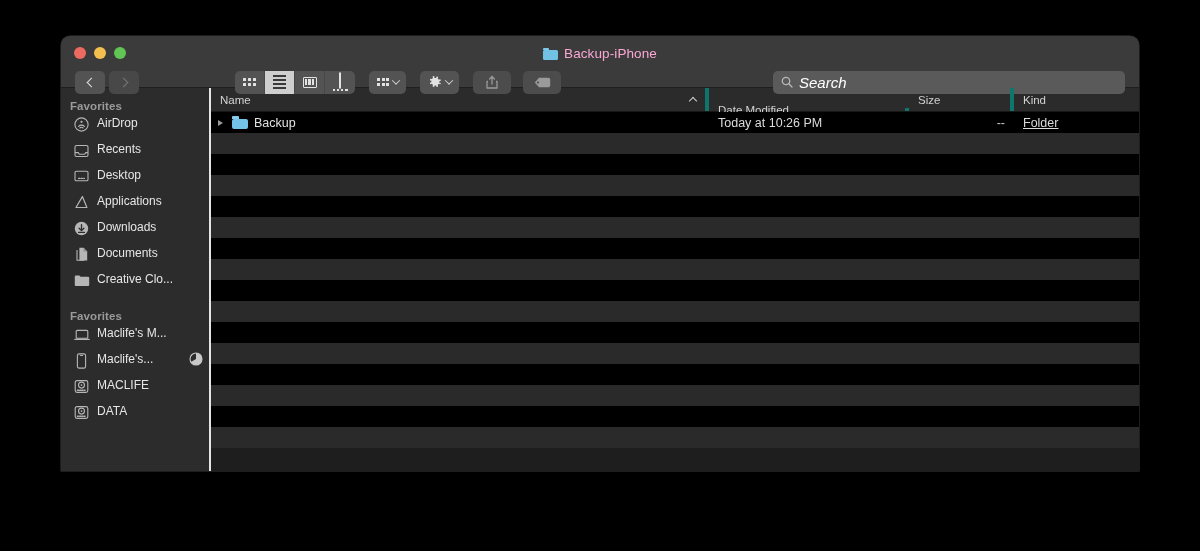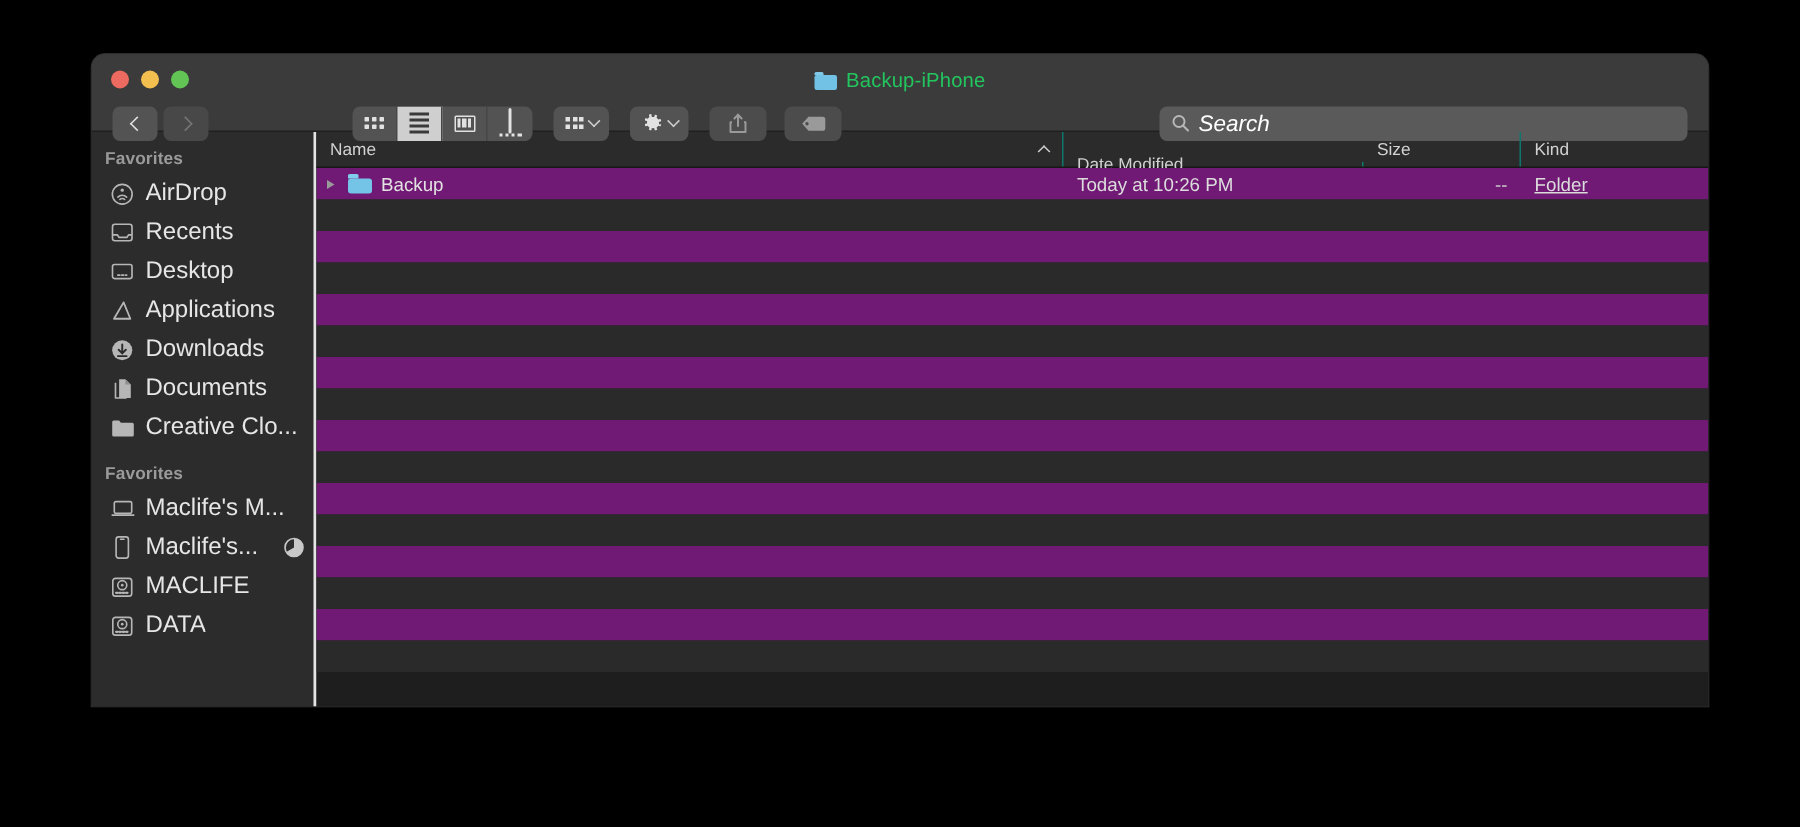--- a/index.html
+++ b/index.html
@@ -48,21 +48,21 @@
   .tl { width: 12px; height: 12px; border-radius: 50%; display: block; }
   .tl-close   { background: #ec6a5f; }
   .tl-min     { background: #f3bf4f; }
   .tl-max     { background: #61c454; }
 
   .win-title {
     position: absolute;
     left: 0; right: 0; top: 10px;
     text-align: center;
     font-size: 13.5px;
-    color: #22c55e;
+    color: #f9a8d4;
     display: flex;
     align-items: center;
     justify-content: center;
     gap: 6px;
     pointer-events: none;
     letter-spacing: 0.1px;
   }
 
   .title-folder-icon {
     width: 15px; height: 12px;
@@ -251,26 +251,26 @@
     font-size: 11.5px;
     color: #9a9a9a;
     padding: 4px 0 4px 9px;
     font-weight: 600;
     letter-spacing: 0.1px;
   }
   .sb-header.locations { padding-top: 12px; }
 
   .sb-item {
     display: flex;
-    align-items: center;
+    align-items: flex-start;
     gap: 7px;
     height: 26px;
     padding-left: 12px;
     padding-right: 6px;
-    font-size: 16px;
+    font-size: 12px;
     color: #e6e6e6;
     cursor: default;
     white-space: nowrap;
   }
   .sb-icon {
     width: 17px; height: 17px;
     flex: 0 0 17px;
     display: flex; align-items: center; justify-content: center;
     color: #b6b6b6;
   }
@@ -292,21 +292,21 @@
     background: #2b2b2b;
     border-bottom: 1px solid #171717;
     font-size: 11.5px;
     color: #d2d2d2;
     flex: 0 0 24px;
   }
   .col-h {
     display: flex;
     align-items: center;
     padding: 0 9px;
-    border-right: 1px solid #0f766e;
+    border-right: 4px solid #0f766e;
     position: relative;
     cursor: default;
   }
   .col-h:last-child { border-right: none; }
   .col-name  { width: 498px; }
   .col-date  { width: 200px; margin-top: 20px; }
   .col-size  { width: 105px; justify-content: flex-end; }
   .col-kind  { flex: 1; }
 
   .col-size .lbl { width: 100%; }
@@ -324,21 +324,21 @@
   .rows { flex: 1 1 auto; position: relative; overflow: hidden; }
 
   .row {
     display: flex;
     height: 21px;
     align-items: center;
     font-size: 12.5px;
     color: #e2e2e2;
     cursor: default;
   }
-  .row.odd  { background: #701a75; }
+  .row.odd  { background: #000000; }
   .row.even { background: #2a2a2a; }
 
   .cell { padding: 0 9px; display: flex; align-items: center; height: 100%; }
   .cell-name { width: 498px; gap: 6px; padding-left: 7px; }
   .cell-date { width: 200px; color: #dcdcdc; }
   .cell-size { width: 105px; justify-content: flex-end; color: #c9c9c9; }
   .cell-kind { flex: 1; color: #dcdcdc; text-decoration: underline; }
 
   .disclosure {
     width: 0; height: 0;

